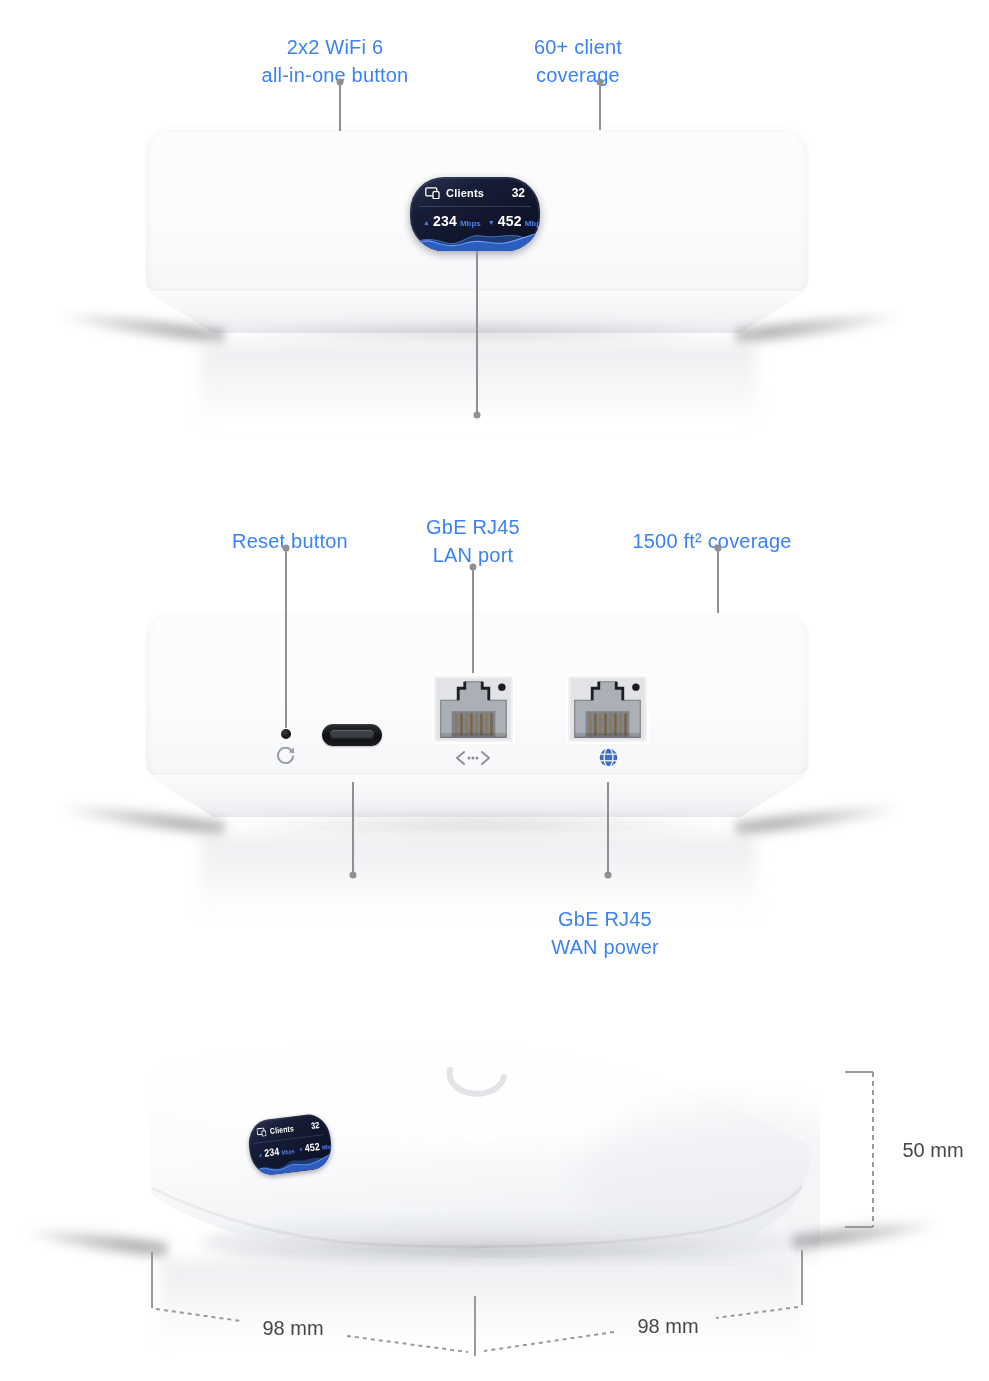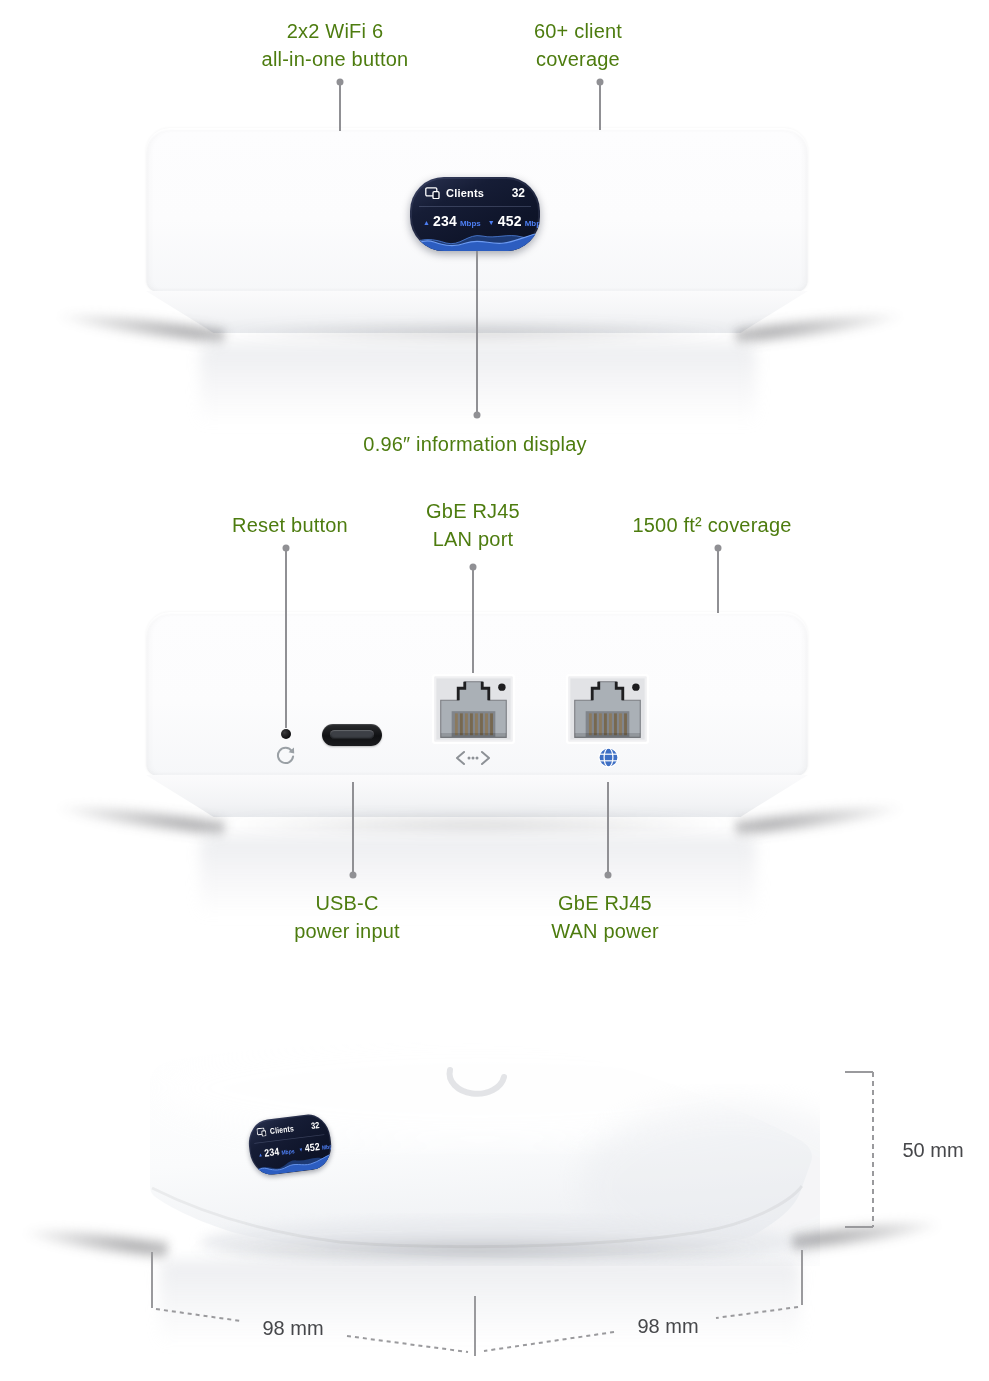--- a/index.html
+++ b/index.html
@@ -3,22 +3,22 @@
 <meta charset="utf-8">
 <style>
   html,body{margin:0;padding:0;background:#ffffff;}
   #canvas{
     position:relative;width:989px;height:1381px;overflow:hidden;background:#ffffff;
     font-family:"Liberation Sans","DejaVu Sans",sans-serif;color:#3f4043;
   }
   
   .callout-label{
     position:absolute;transform:translateX(-50%);
-    font-size:20px;line-height:28px;text-align:center;color:#4d7c0f;
-    white-space:nowrap;letter-spacing:.2px;
+    font-size:20px;line-height:28px;text-align:center;color:#3b82f6;
+    white-space:nowrap;letter-spacing:.2px;margin-top:16px;
   }
   .dim-label{
     position:absolute;transform:translateX(-50%);
     font-size:20px;line-height:24px;color:#46474a;white-space:nowrap;
   }
   
   .device{position:absolute;left:146px;width:662px;}
   .device-face{
     position:relative;height:164px;border-radius:24px 24px 12px 12px;
     background:linear-gradient(180deg,#fdfdfe 0%,#fcfcfd 55%,#f6f7f9 100%);
@@ -113,21 +113,20 @@
       <span class="screen-unit">Mbps</span>
     </div>
     <svg class="screen-wave" viewBox="0 0 130 28">
       <path d="M0 22 C 12 14, 24 16, 36 20 C 50 24, 58 10, 72 13 C 86 16, 98 10, 112 14 C 120 16, 126 14, 130 12 L130 28 L0 28 Z" fill="#1d3a74"></path>
       <path d="M0 22 C 12 14, 24 16, 36 20 C 50 24, 58 10, 72 13 C 86 16, 98 10, 112 14 C 120 16, 126 14, 130 12" fill="none" stroke="#4f7fd9" stroke-width="1" opacity=".8"></path>
       <path d="M0 28 C 6 20, 14 16, 24 19 C 36 23, 44 24, 56 20 C 70 15, 80 22, 94 20 C 108 18, 118 12, 130 10 L130 28 Z" fill="#2d5fc4" opacity=".95"></path>
       <path d="M0 28 C 6 20, 14 16, 24 19 C 36 23, 44 24, 56 20 C 70 15, 80 22, 94 20 C 108 18, 118 12, 130 10" fill="none" stroke="#6d9bf2" stroke-width="1.2"></path>
     </svg>
   </div>
 
-  <div class="callout-label" style="left:475px;top:430px;">0.96″ information display</div>
 
   <div class="callout-label" style="left:290px;top:511px;">Reset button</div>
   <div class="callout-label" style="left:473px;top:497px;">
     <div>GbE RJ45</div>
     <div>LAN port</div>
   </div>
   <div class="callout-label" style="left:712px;top:511px;">1500 ft² coverage</div>
 
   <div class="device" style="top:612px;">
     <div class="device-face">
@@ -194,24 +193,20 @@
       </svg>
       <div class="device-crease"></div>
     </div>
     <div class="device-base"></div>
   </div>
   <div class="ground-shadow left" style="left:50px;top:806px;width:175px;height:24px;"></div>
   <div class="ground-shadow right" style="left:735px;top:806px;width:175px;height:24px;"></div>
   <div class="ground-shadow center" style="left:205px;top:816px;width:545px;height:18px;"></div>
   <div class="reflection" style="left:200px;top:836px;width:556px;height:104px;"></div>
 
-  <div class="callout-label" style="left:347px;top:889px;">
-    <div>USB-C</div>
-    <div>power input</div>
-  </div>
   <div class="callout-label" style="left:605px;top:889px;">
     <div>GbE RJ45</div>
     <div>WAN power</div>
   </div>
 
   <svg style="position:absolute;left:140px;top:1036px;" width="680" height="230" viewBox="0 0 680 230">
     <defs>
       <linearGradient id="devGrad" x1="0" y1="0" x2="0.25" y2="1">
         <stop offset="0" stop-color="#ffffff"></stop>
           <stop offset=".55" stop-color="#fafbfc"></stop>

